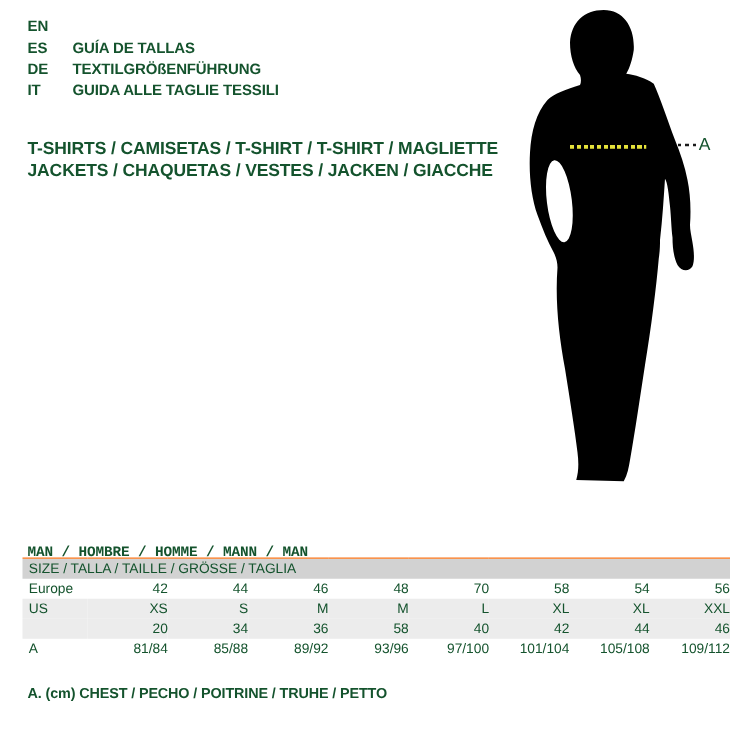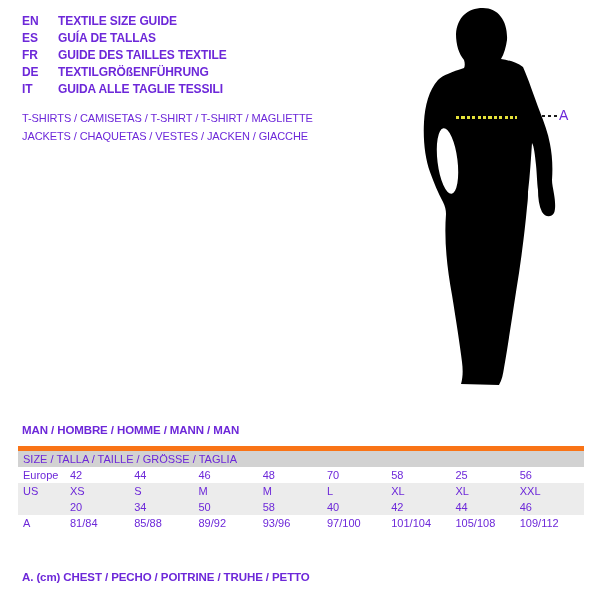--- a/index.html
+++ b/index.html
@@ -1,63 +1,58 @@
 <!DOCTYPE html>
 <html><head>
 <meta charset="utf-8">
 <style>
   html,body{margin:0;padding:0;background:#fff;}
   .canvas{
     position:relative;width:600px;height:600px;background:#ffffff;overflow:hidden;
-    font-family:"Liberation Sans", sans-serif;color:#6d28d9;
+    font-family:"Liberation Sans", sans-serif;color:#14532d;
   }
   
   .lang-block{position:absolute;left:22px;top:13px;}
   .lang-row{display:flex;height:17px;line-height:17px;font-size:12px;font-weight:bold;letter-spacing:-0.1px;}
   .lang-code{width:36px;flex:0 0 36px;}
   
   .cat-block{position:absolute;left:22px;top:109px;}
-  .cat-block div{height:18px;line-height:18px;font-size:11px;font-weight:normal;letter-spacing:-0.1px;}
+  .cat-block div{height:18px;line-height:18px;font-size:14px;font-weight:bold;letter-spacing:-0.1px;}
   
   .fig{position:absolute;left:0;top:0;width:600px;height:600px;}
   
   .chest-line{position:absolute;left:456px;top:116px;width:61px;height:3px;
     background:repeating-linear-gradient(90deg,#e5e23a 0 3.2px,transparent 3.2px 5.4px);}
   .measure-dashes{position:absolute;left:542px;top:115px;width:16px;height:2px;
     background:repeating-linear-gradient(90deg,#1a1a1a 0 3px,transparent 3px 6px);}
   .measure-label{position:absolute;left:559px;top:107px;font-size:14px;line-height:16px;}
   
-  .section-title{position:absolute;left:22px;top:424px;font-size:11.5px;font-weight:bold;letter-spacing:-0.1px;}
+  .section-title{position:absolute;left:22px;top:436px;font-size:11.5px;font-weight:bold;letter-spacing:-0.1px;font-family:Liberation Mono, monospace;}
   
   .size-table{position:absolute;left:18px;top:446px;width:566px;border-collapse:collapse;
-    border-top:5px solid #f97316;font-size:11px;}
-  .size-table td{height:16px;padding:0;text-align:left;vertical-align:middle;font-weight:normal;}
+    border-top:1px solid #f97316;font-size:11px;}
+  .size-table td{height:16px;padding:0;text-align:right;vertical-align:middle;font-weight:normal;}
   .size-table td.lbl{text-align:left;padding-left:5px;}
   .size-table tr.thead td{background:#d2d2d2;text-align:left;padding-left:5px;}
   .size-table tr.band td{background:#ececec;}
   
-  .footnote{position:absolute;left:22px;top:549px;font-size:11.5px;font-weight:bold;letter-spacing:-0.1px;margin-top:22px;}
+  .footnote{position:absolute;left:22px;top:549px;font-size:11.5px;font-weight:bold;letter-spacing:-0.1px;}
 </style>
 </head>
 <body>
 
 <div class="canvas">
 
   <div class="lang-block">
     <div class="lang-row">
       <span class="lang-code">EN</span>
-      <span class="lang-label">TEXTILE SIZE GUIDE</span>
     </div>
     <div class="lang-row">
       <span class="lang-code">ES</span>
       <span class="lang-label">GUÍA DE TALLAS</span>
-    </div>
-    <div class="lang-row">
-      <span class="lang-code">FR</span>
-      <span class="lang-label">GUIDE DES TAILLES TEXTILE</span>
     </div>
     <div class="lang-row">
       <span class="lang-code">DE</span>
       <span class="lang-label">TEXTILGRÖßENFÜHRUNG</span>
     </div>
     <div class="lang-row">
       <span class="lang-code">IT</span>
       <span class="lang-label">GUIDA ALLE TAGLIE TESSILI</span>
     </div>
   </div>
@@ -126,39 +121,39 @@
       <td colspan="9">SIZE / TALLA / TAILLE / GRÖSSE / TAGLIA</td>
     </tr>
     <tr>
       <td class="lbl">Europe</td>
       <td>42</td>
       <td>44</td>
       <td>46</td>
       <td>48</td>
       <td>70</td>
       <td>58</td>
-      <td>25</td>
+      <td>54</td>
       <td>56</td>
     </tr>
     <tr class="band">
       <td class="lbl">US</td>
       <td>XS</td>
       <td>S</td>
       <td>M</td>
       <td>M</td>
       <td>L</td>
       <td>XL</td>
       <td>XL</td>
       <td>XXL</td>
     </tr>
     <tr class="band">
       <td class="lbl"></td>
       <td>20</td>
       <td>34</td>
-      <td>50</td>
+      <td>36</td>
       <td>58</td>
       <td>40</td>
       <td>42</td>
       <td>44</td>
       <td>46</td>
     </tr>
     <tr>
       <td class="lbl">A</td>
       <td>81/84</td>
       <td>85/88</td>

